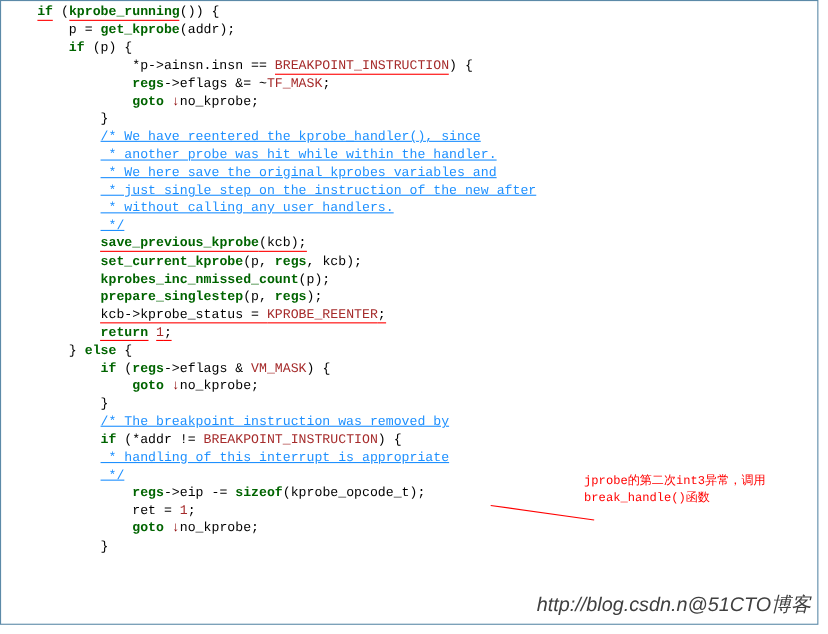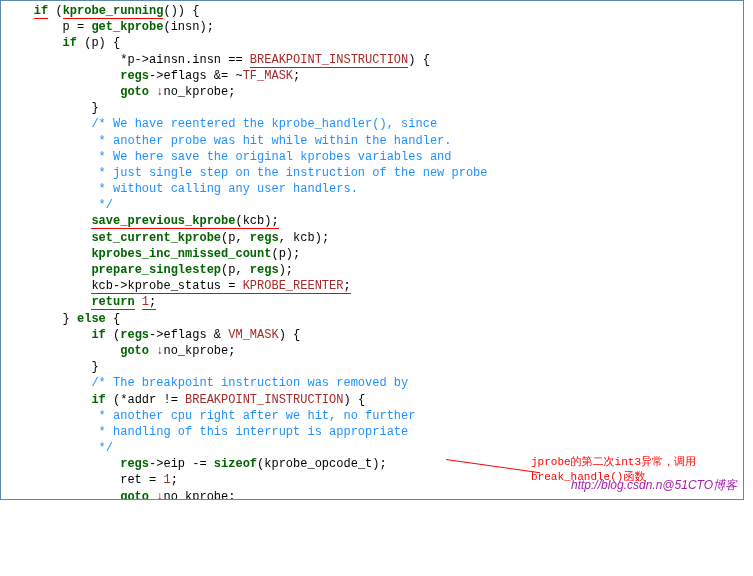--- a/index.html
+++ b/index.html
@@ -8,94 +8,92 @@
     font-family: "Courier New", monospace;
     font-size: 12px;
     line-height: 1.35;
     background: #fff;
     position: relative;
   }
   .code-box {
     border: 1px solid #5c8aa8;
     padding: 2px 4px;
     width: 744px;
-    height: 500px;
+    height: 568px;
     box-sizing: border-box;
     position: relative;
     overflow: hidden;
   }
   .line { white-space: pre; }
   .kw   { color: #006400; font-weight: bold; }
   .func { color: #006400; font-weight: bold; }
   .num  { color: #A52A2A; }
   .const{ color: #A52A2A; }
-  .cmt  { color: #1E90FF; }
+  .cmt  { color: #1E90FF; text-decoration: underline; }
   .txt  { color: #000; }
   .arrow{ color: #8B0000; }
   .note {
     position: absolute;
     color: #FF0000;
     font-size: 11px;
     top: 430px;
     left: 530px;
     width: 210px;
-    margin-top: 24px;
   }
   .note-line {
     position: absolute;
     top: 458px;
     left: 445px;
     width: 95px;
     height: 1px;
     border-top: 1px solid #FF0000;
     transform: rotate(8deg);
     transform-origin: left center;
   }
   .watermark {
     position: absolute;
     right: 6px;
     bottom: 6px;
-    color: #a21caf;
-    font-size: 12px;
+    color: #404040;
+    font-size: 18px;
     font-family: Arial, sans-serif;
     font-style: italic;
   }
   .under { border-bottom: 1px solid #FF0000; }
 </style>
 </head>
 <body>
 
 <div class="code-box">
 
 <div class="line">    <span class="kw under">if</span> <span class="txt">(</span><span class="func under">kprobe_running</span><span class="txt">()) {</span></div>
-<div class="line">        <span class="txt">p = </span><span class="func">get_kprobe</span><span class="txt">(</span><span class="txt">insn</span><span class="txt">);</span></div>
+<div class="line">        <span class="txt">p = </span><span class="func">get_kprobe</span><span class="txt">(</span><span class="txt">addr</span><span class="txt">);</span></div>
 <div class="line">        <span class="kw">if</span> <span class="txt">(p) {</span></div>
 <div class="line">                <span class="txt">*p-&gt;ainsn.insn == </span><span class="const under">BREAKPOINT_INSTRUCTION</span><span class="txt">) {</span></div>
 <div class="line">                <span class="func">regs</span><span class="txt">-&gt;eflags &amp;= ~</span><span class="const">TF_MASK</span><span class="txt">;</span></div>
 <div class="line">                <span class="kw">goto</span> <span class="arrow">↓</span><span class="txt">no_kprobe</span><span class="txt">;</span></div>
 <div class="line">            <span class="txt">}</span></div>
 <div class="line">            <span class="cmt">/* We have reentered the kprobe_handler(), since</span></div>
 <div class="line">            <span class="cmt"> * another probe was hit while within the handler.</span></div>
 <div class="line">            <span class="cmt"> * We here save the original kprobes variables and</span></div>
-<div class="line">            <span class="cmt"> * just single step on the instruction of the new probe</span></div>
+<div class="line">            <span class="cmt"> * just single step on the instruction of the new after</span></div>
 <div class="line">            <span class="cmt"> * without calling any user handlers.</span></div>
 <div class="line">            <span class="cmt"> */</span></div>
 <div class="line">            <span class="func under">save_previous_kprobe</span><span class="txt under">(kcb);</span></div>
 <div class="line">            <span class="func">set_current_kprobe</span><span class="txt">(p, </span><span class="func">regs</span><span class="txt">, kcb);</span></div>
 <div class="line">            <span class="func">kprobes_inc_nmissed_count</span><span class="txt">(p);</span></div>
 <div class="line">            <span class="func">prepare_singlestep</span><span class="txt">(p, </span><span class="func">regs</span><span class="txt">);</span></div>
 <div class="line">            <span class="txt under">kcb-&gt;kprobe_status = </span><span class="const under">KPROBE_REENTER</span><span class="txt under">;</span></div>
 <div class="line">            <span class="kw under">return</span> <span class="num under">1</span><span class="txt under">;</span></div>
 <div class="line">        <span class="txt">} </span><span class="kw">else</span> <span class="txt">{</span></div>
 <div class="line">            <span class="kw">if</span> <span class="txt">(</span><span class="func">regs</span><span class="txt">-&gt;eflags &amp; </span><span class="const">VM_MASK</span><span class="txt">) {</span></div>
 <div class="line">                <span class="kw">goto</span> <span class="arrow">↓</span><span class="txt">no_kprobe</span><span class="txt">;</span></div>
 <div class="line">            <span class="txt">}</span></div>
 <div class="line">            <span class="cmt">/* The breakpoint instruction was removed by</span></div>
 <div class="line">            <span class="kw">if</span> <span class="txt">(*addr != </span><span class="const">BREAKPOINT_INSTRUCTION</span><span class="txt">) {</span></div>
-<div class="line">            <span class="cmt"> * another cpu right after we hit, no further</span></div>
 <div class="line">            <span class="cmt"> * handling of this interrupt is appropriate</span></div>
 <div class="line">            <span class="cmt"> */</span></div>
 <div class="line">                <span class="func">regs</span><span class="txt">-&gt;eip -= </span><span class="kw">sizeof</span><span class="txt">(kprobe_opcode_t);</span></div>
 <div class="line">                <span class="txt">ret = </span><span class="num">1</span><span class="txt">;</span></div>
 <div class="line">                <span class="kw">goto</span> <span class="arrow">↓</span><span class="txt">no_kprobe</span><span class="txt">;</span></div>
 <div class="line">            <span class="txt">}</span></div>
 
 <div class="note-line"></div>
 <div class="note">jprobe的第二次int3异常，调用break_handle()函数</div>
 

